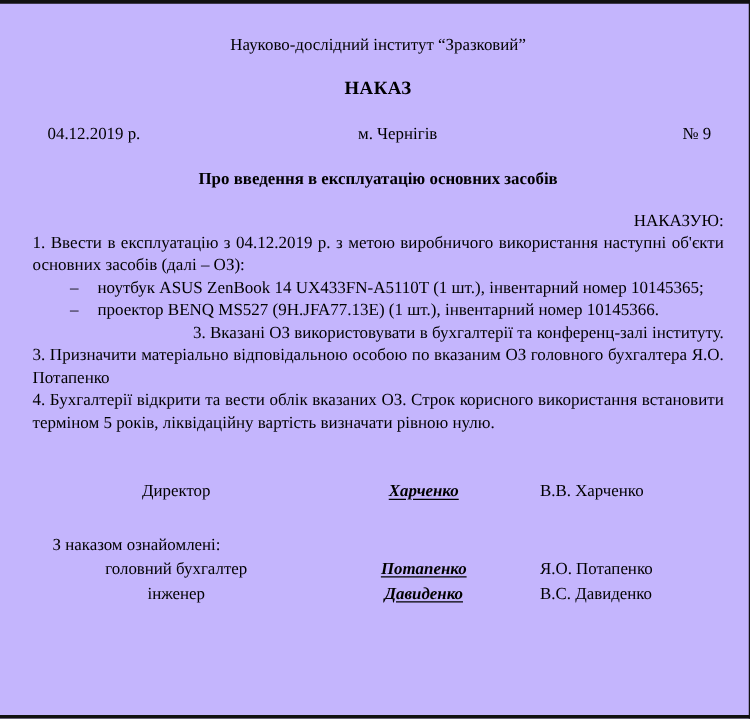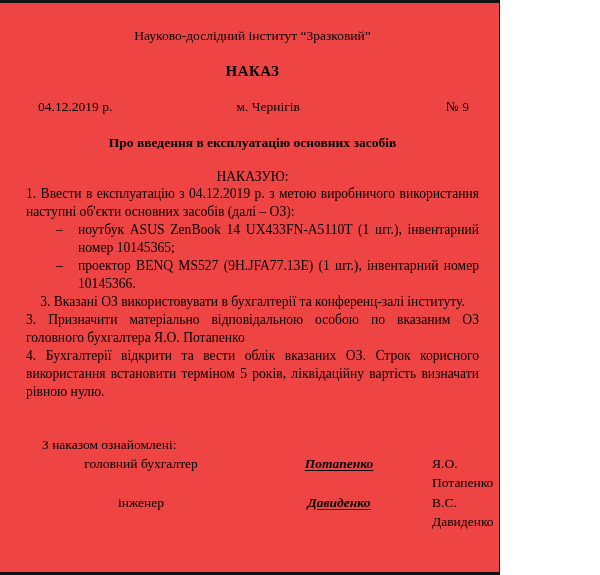--- a/index.html
+++ b/index.html
@@ -11,23 +11,23 @@
   body {
     width: 600px;
     height: 575px;
     font-family: "Liberation Serif", "DejaVu Serif", serif;
     color: #000000;
     overflow: hidden;
   }
 
   .page {
     box-sizing: border-box;
-    width: 500px;
+    width: 600px;
     height: 575px;
-    background: #ef4444;
+    background: #c4b5fd;
     border-top: 3px solid #111111;
     border-bottom: 3px solid #111111;
     border-right: 1px solid #111111;
     border-left: 0;
     padding: 18px 20px 0 26px;
   }
 
   .org-name {
     text-align: center;
     font-size: 13.5px;
@@ -66,21 +66,21 @@
     font-size: 13.6px;
     line-height: 1.32;
   }
 
   .para {
     text-align: justify;
     text-justify: inter-word;
     margin: 0;
   }
   .para-left {
-    text-align: center;
+    text-align: right;
     margin: 0;
   }
 
   .bullet-list {
     margin: 0;
     padding: 0;
     list-style: none;
   }
   .bullet-item {
     position: relative;
@@ -170,20 +170,27 @@
     </ul>
 
     <p class="para-left">3. Вказані ОЗ використовувати в бухгалтерії та конференц-залі інституту.</p>
     <p class="para">3. Призначити матеріально відповідальною особою по вказаним ОЗ головного бухгалтера Я.О. Потапенко</p>
     <p class="para">4. Бухгалтерії відкрити та вести облік вказаних ОЗ. Строк корисного використання встановити терміном 5 років, ліквідаційну вартість визначати рівною нулю.</p>
 
   </div>
 
   <div class="sign-block">
 
+    <div class="sign-row">
+      <div class="sign-role">Директор</div>
+      <div class="sign-mark">
+        <span>Харченко</span>
+      </div>
+      <div class="sign-name">В.В. Харченко</div>
+    </div>
 
     <div class="ack-title">З наказом ознайомлені:</div>
 
     <div class="ack-rows">
 
       <div class="sign-row">
         <div class="sign-role">головний бухгалтер</div>
         <div class="sign-mark">
           <span>Потапенко</span>
         </div>

